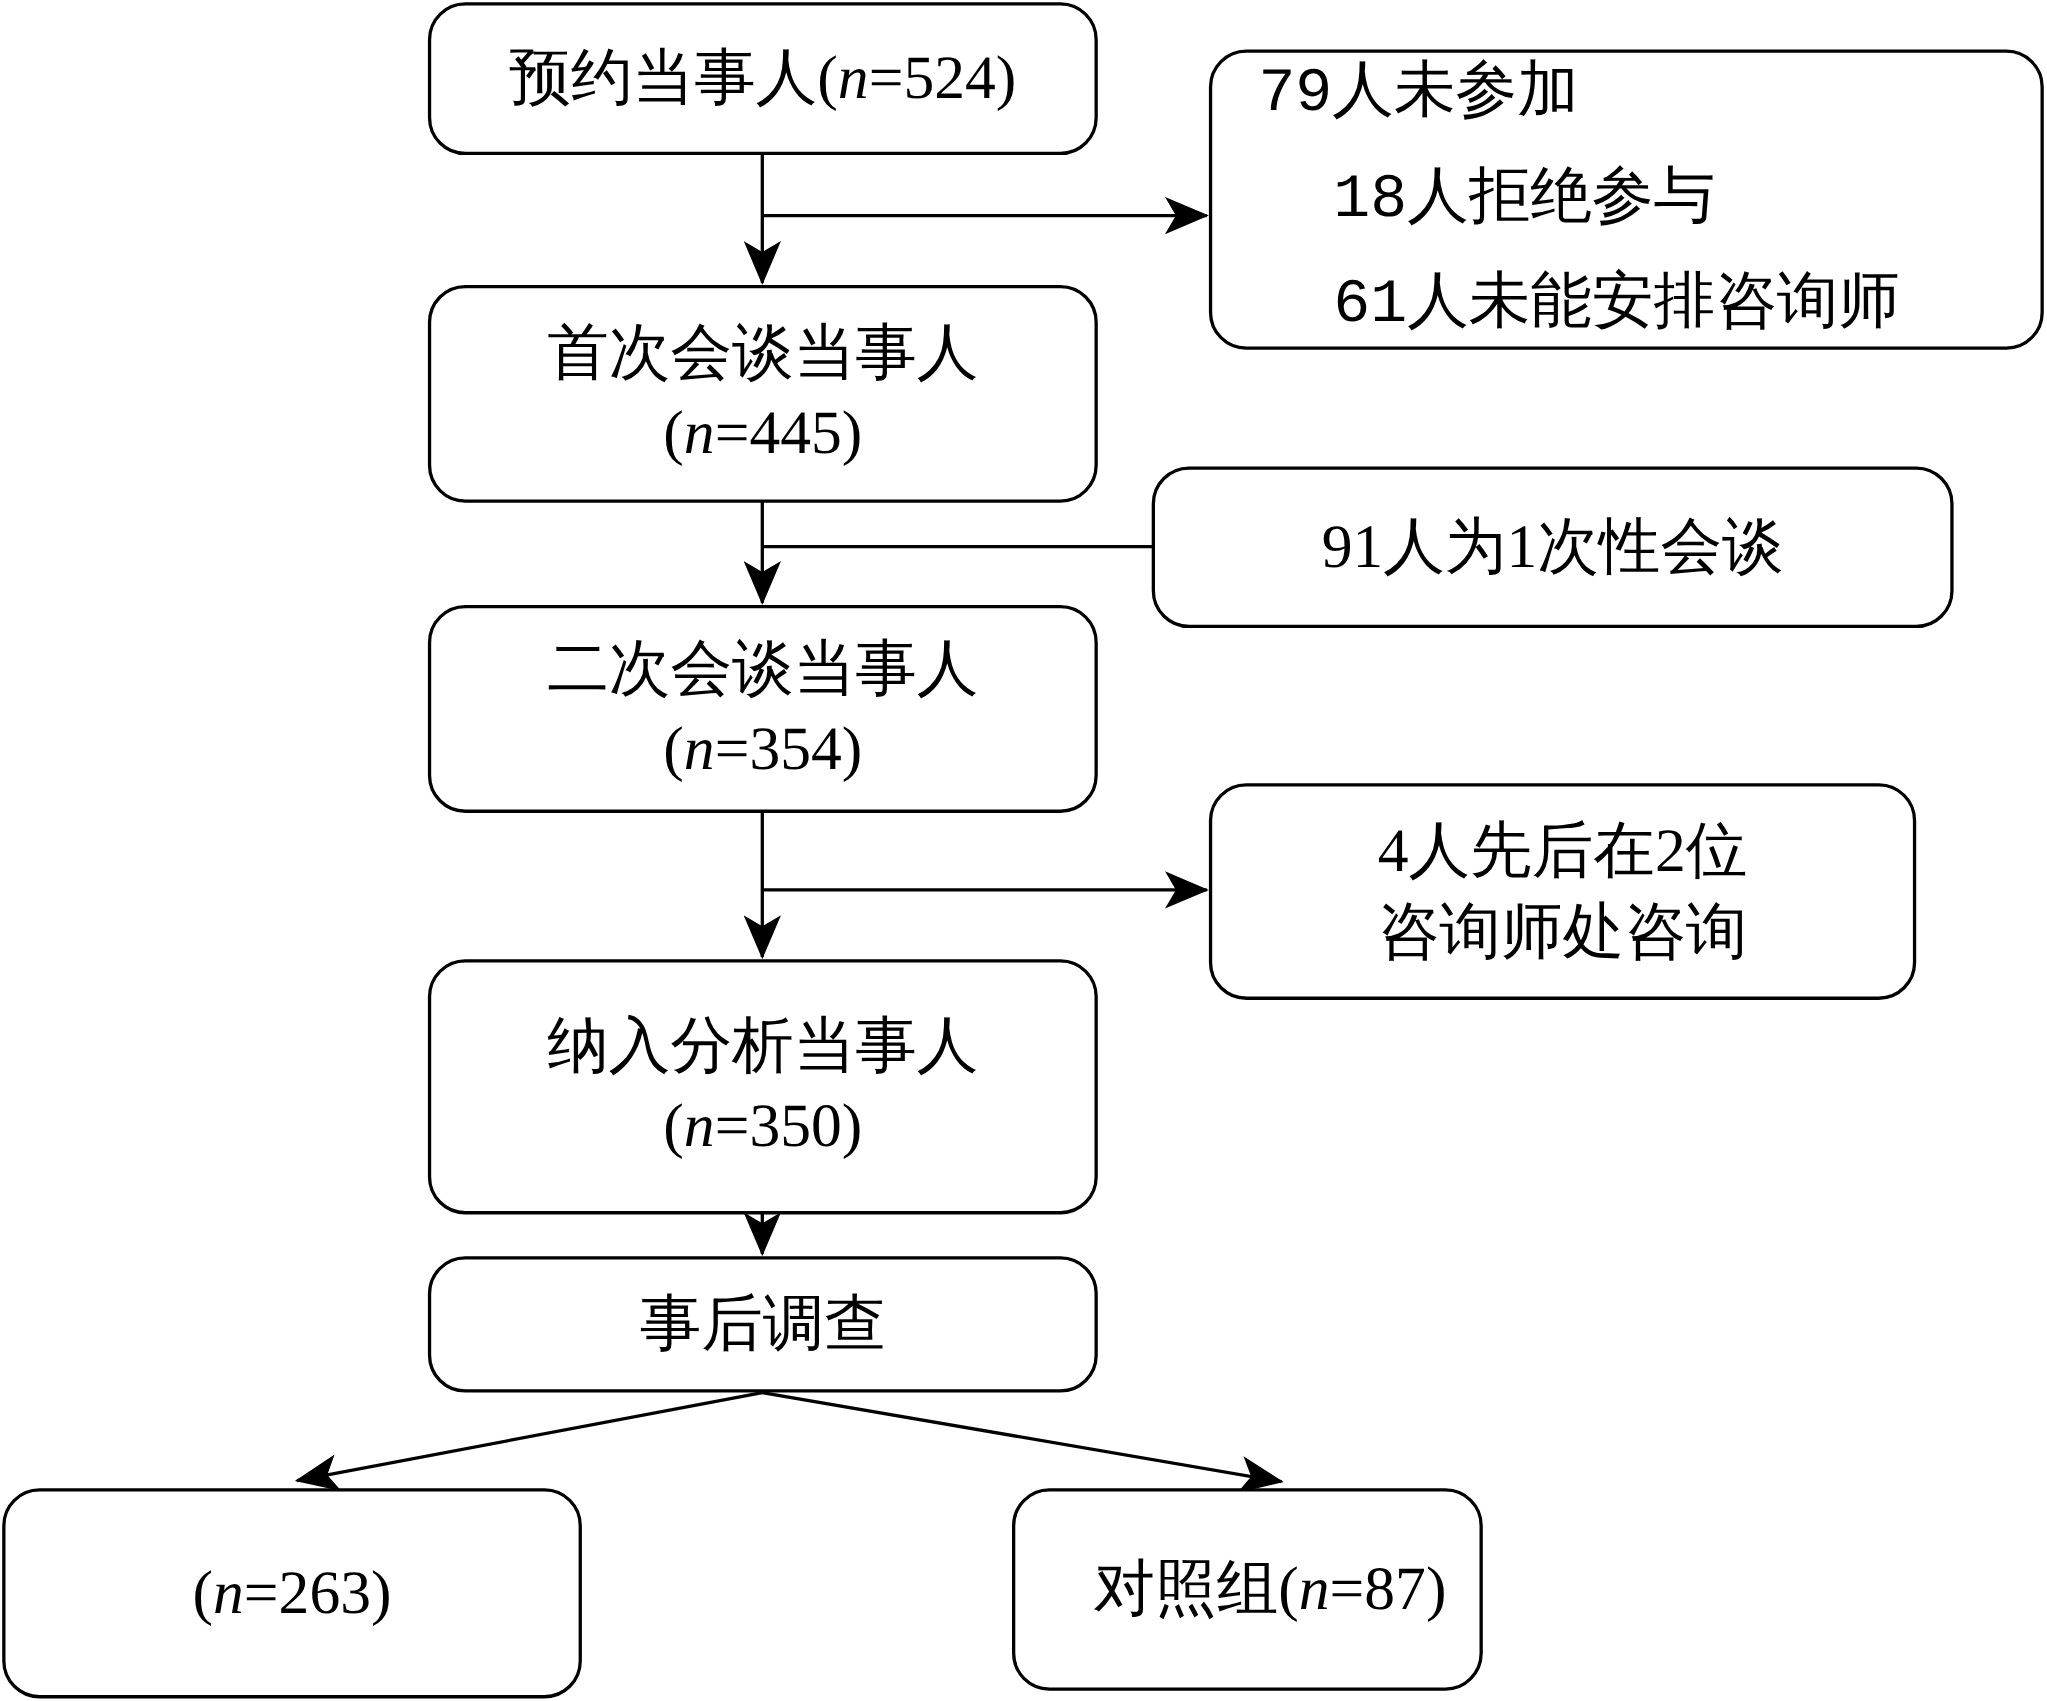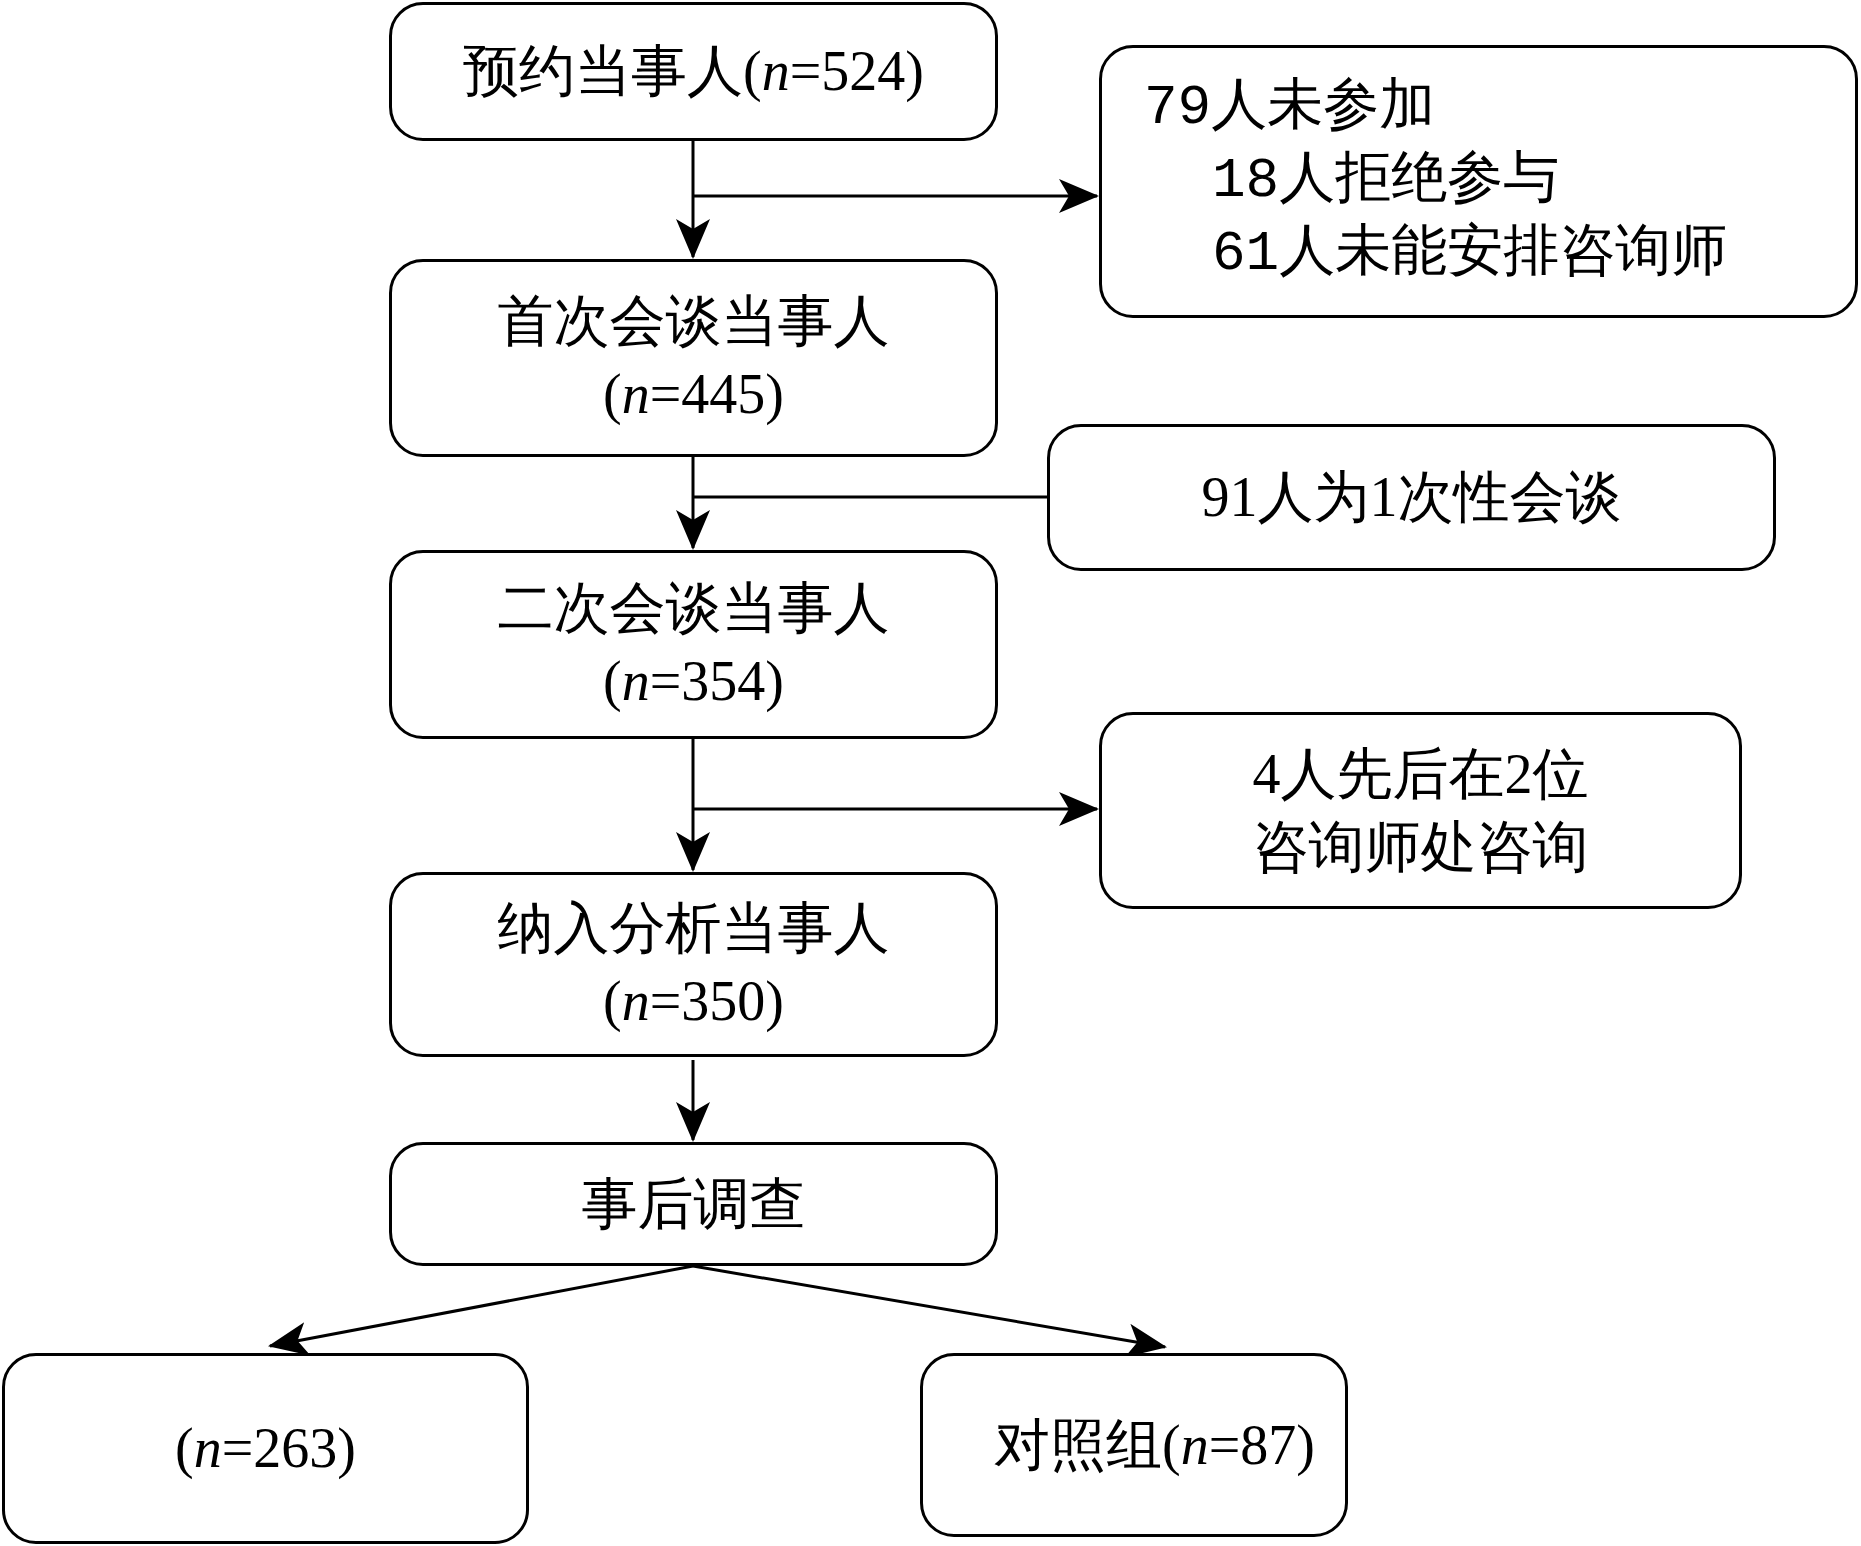--- a/index.html
+++ b/index.html
@@ -5,21 +5,21 @@
   html, body { margin: 0; padding: 0; background: #ffffff; }
   body { width: 1861px; height: 1546px; position: relative; overflow: hidden;
          font-family: "Liberation Serif", "DejaVu Serif", serif; color: #000; }
   svg.edges { position: absolute; left: 0; top: 0; width: 1861px; height: 1546px; }
   .node { position: absolute; box-sizing: border-box; border: 3px solid #000;
           border-radius: 34px; background: #fff; display: flex; flex-direction: column;
           justify-content: center; align-items: center; text-align: center;
           font-size: 56px; line-height: 1.3; }
   .node .line { white-space: nowrap; }
   .node.left-text { align-items: flex-start; padding-left: 42px; }
-  .indent { padding-left: 68px; }
+  .indent { padding-left: 68px; margin-top: 23px; }
   .n-italic { font-style: italic; }
 </style>
 </head>
 <body>
 
 <svg class="edges" viewBox="0 0 1861 1546">
   <defs>
     <marker id="arr" markerWidth="12" markerHeight="10" refX="11" refY="5" orient="auto" markerUnits="userSpaceOnUse" viewBox="0 0 12 10">
       <path d="M0,0 L12,5 L0,10 L3,5 Z" fill="#000"></path>
     </marker>
@@ -50,21 +50,21 @@
 <div class="node" style="left:389px; top:259px; width:609px; height:198px;">
   <div class="line">首次会谈当事人</div>
   <div class="line"><span>(</span><span class="n-italic">n</span><span>=445)</span></div>
 </div>
 
 <div class="node" style="left:389px; top:550px; width:609px; height:189px;">
   <div class="line">二次会谈当事人</div>
   <div class="line"><span>(</span><span class="n-italic">n</span><span>=354)</span></div>
 </div>
 
-<div class="node" style="left:389px; top:872px; width:609px; height:185px;">
+<div class="node" style="left:389px; top:872px; width:609px; height:232px;">
   <div class="line">纳入分析当事人</div>
   <div class="line"><span>(</span><span class="n-italic">n</span><span>=350)</span></div>
 </div>
 
 <div class="node" style="left:389px; top:1142px; width:609px; height:124px;">
   <div class="line">事后调查</div>
 </div>
 
 <div class="node left-text" style="left:1099px; top:45px; width:759px; height:273px; align-items:flex-start;font-family:Liberation Mono, monospace;">
   <div class="line">79人未参加</div>

